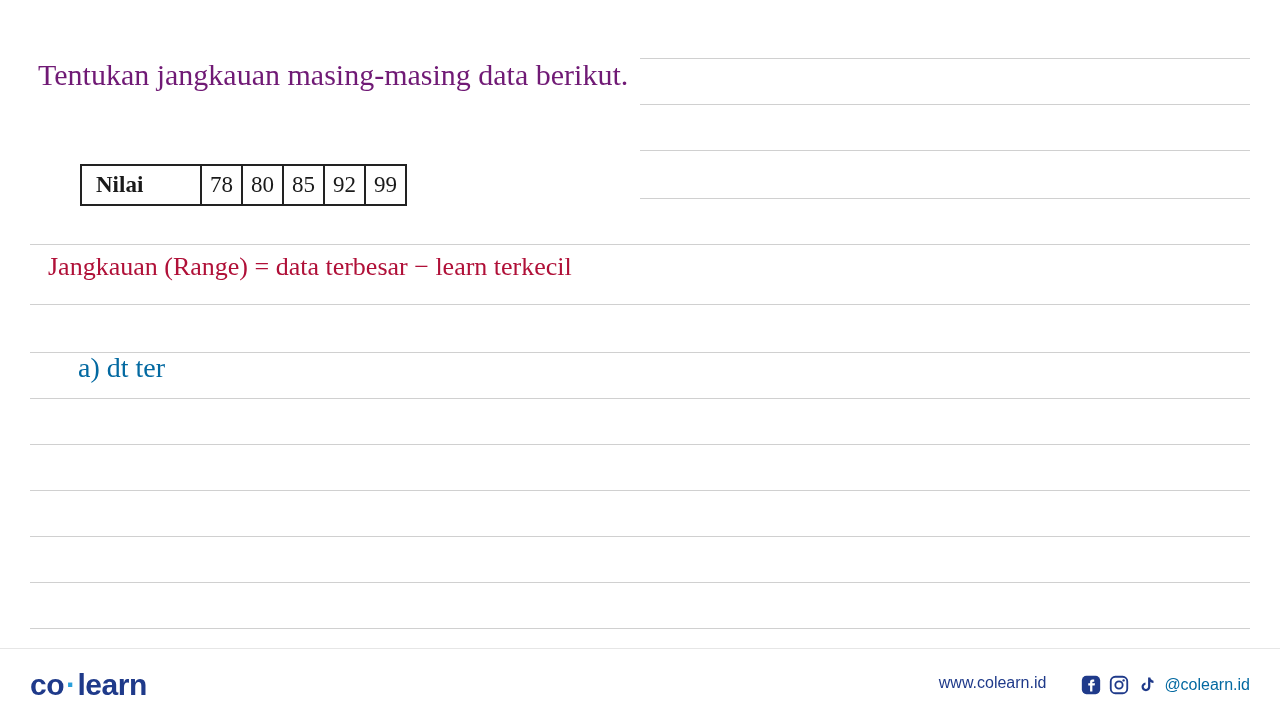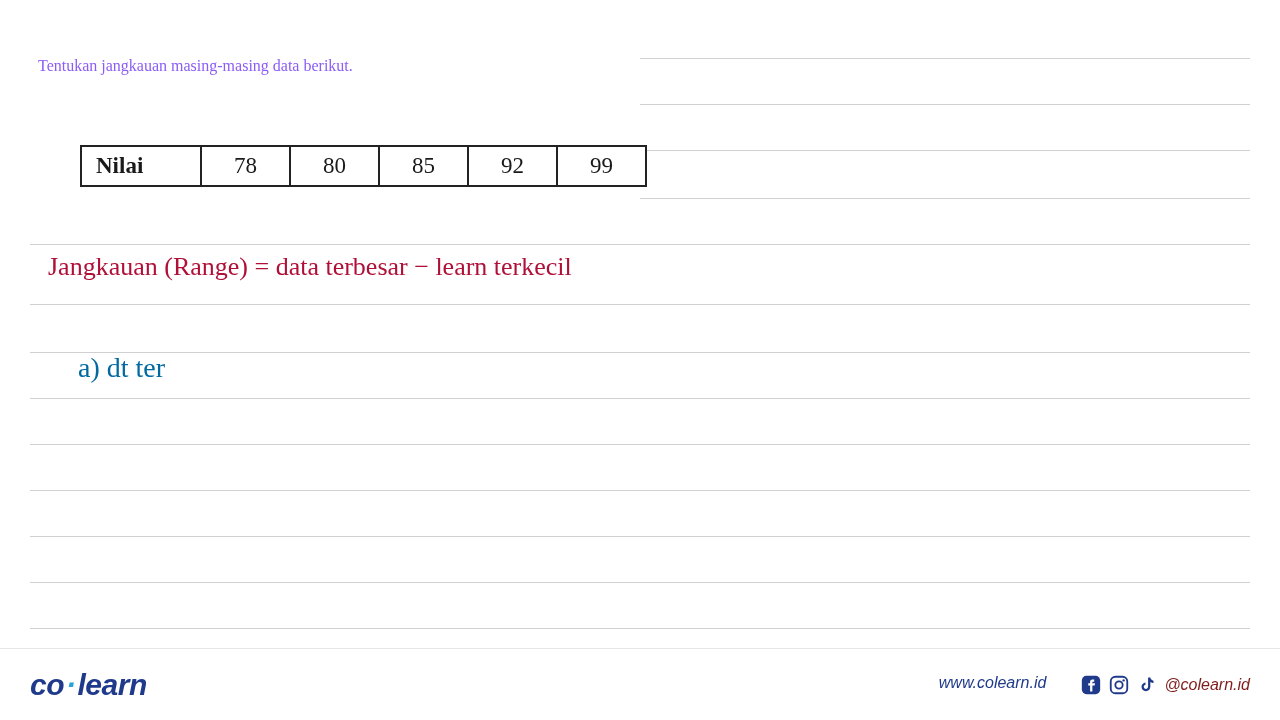--- a/index.html
+++ b/index.html
@@ -25,22 +25,22 @@
     height: 1px;
     background: #d0d0d0;
   }
   .content-area {
     position: absolute;
     top: 55px;
     left: 38px;
     right: 38px;
   }
   .question-text {
-    font-size: 16px;
-    color: #8b5cf6;
+    font-size: 30px;
+    color: #701a75;
     line-height: 1.35;
     position: relative;
     z-index: 2;
   }
   .item-a {
     margin-top: 2px;
     font-size: 23px;
     color: #1a1a1a;
   }
   .item-a .lbl { display: inline-block; width: 34px; }
@@ -52,21 +52,21 @@
   .data-table {
     border-collapse: collapse;
     margin-left: 42px;
     margin-top: 12px;
     position: relative;
     z-index: 3;
     background: #84cc16;
   }
   .data-table td, .data-table th {
     border: 2px solid #222;
-    padding: 6px 32px;
+    padding: 6px 8px;
     text-align: center;
     font-size: 23px;
     font-weight: normal;
     color: #1a1a1a;
     background: #fff;
   }
   .data-table .row-label {
     text-align: left;
     font-weight: bold;
     padding: 6px 14px;
@@ -93,21 +93,20 @@
     position: absolute;
     bottom: 0;
     left: 0;
     right: 0;
     height: 72px;
     background: #fff;
     border-top: 1px solid #e6e6e6;
     display: flex;
     align-items: center;
     padding: 0 30px;
-    font-style: italic;
   }
   .logo {
     font-size: 30px;
     font-weight: 700;
     color: #1f3a8a;
     letter-spacing: -0.5px;
     font-family: -apple-system, 'Segoe UI', sans-serif;
   }
   .logo .dot { color: #2aa0dc; margin: 0 2px; }
   .footer-right {
@@ -119,21 +118,21 @@
     color: #1f3a8a;
   }
   .icon {
     width: 22px;
     height: 22px;
     display: inline-flex;
     align-items: center;
     justify-content: center;
   }
   .social-group { display: flex; align-items: center; gap: 6px; }
-  .handle { font-size: 16px; color: #7f1d1d; }
+  .handle { font-size: 16px; color: #0369a1; }
   .white-cover-left {
     position: absolute;
     left: 0;
     top: 0;
     width: 640px;
     height: 240px;
     background: #fff;
     z-index: 1;
   }
 </style>

